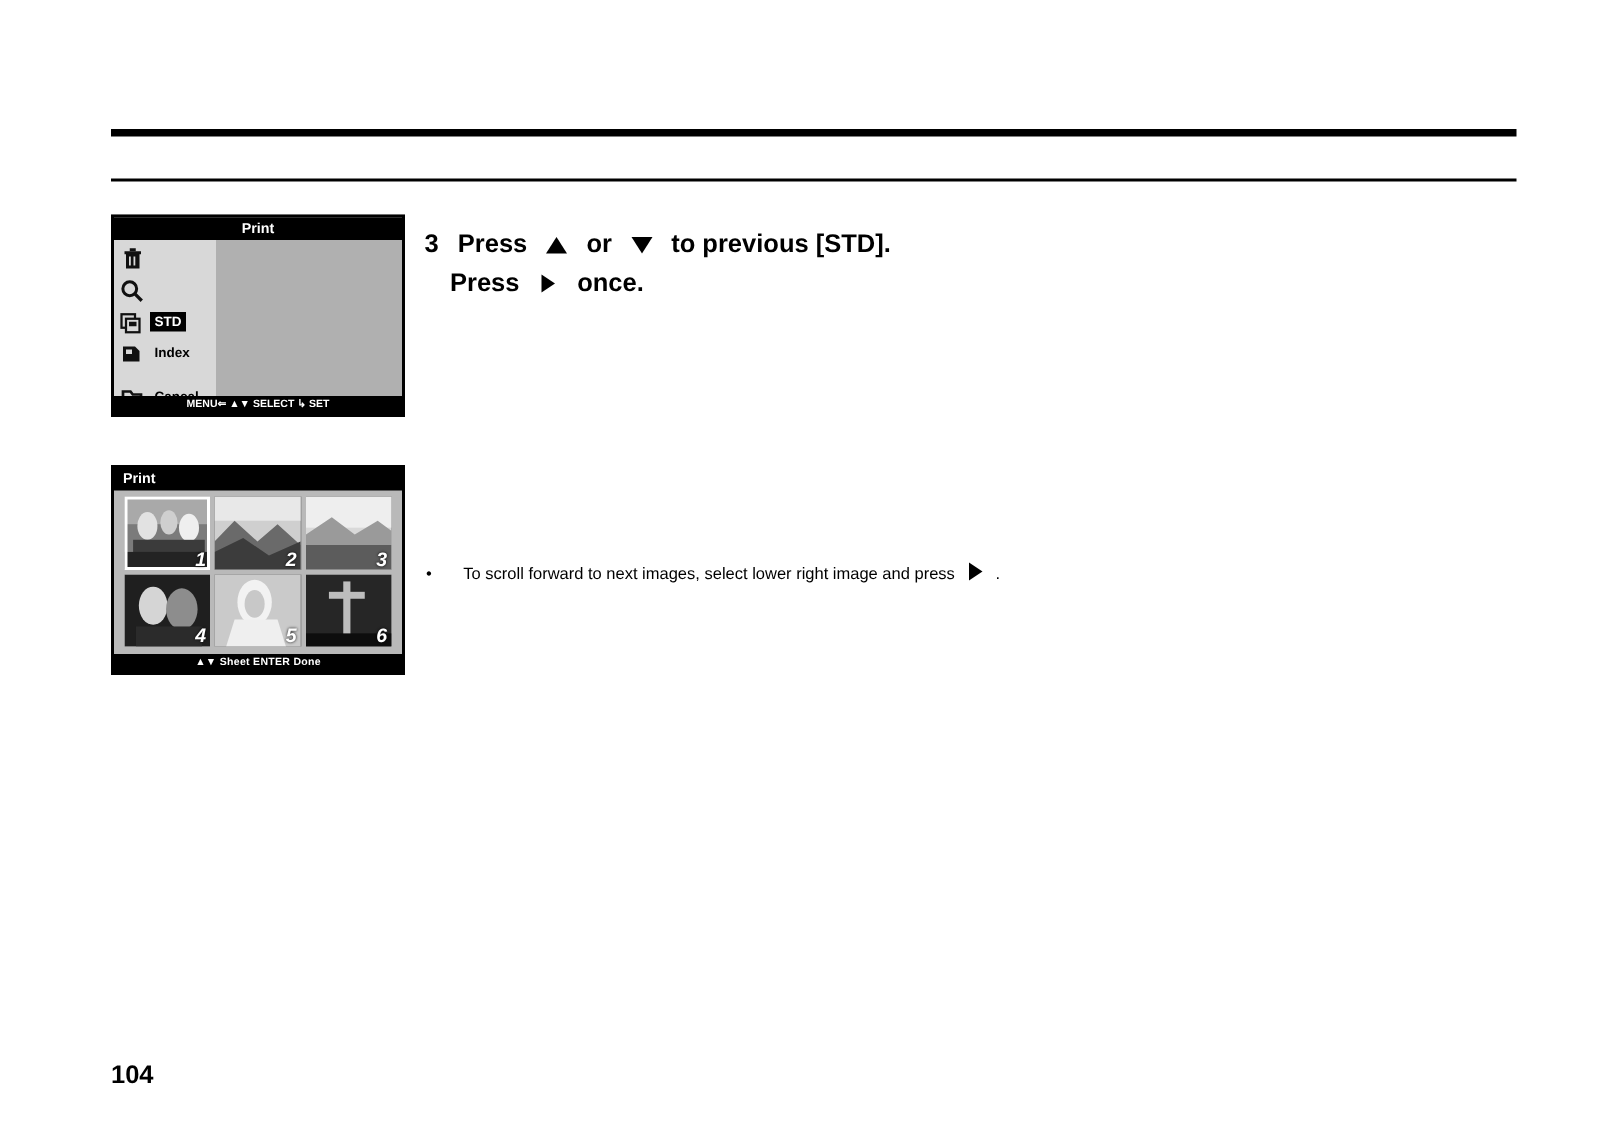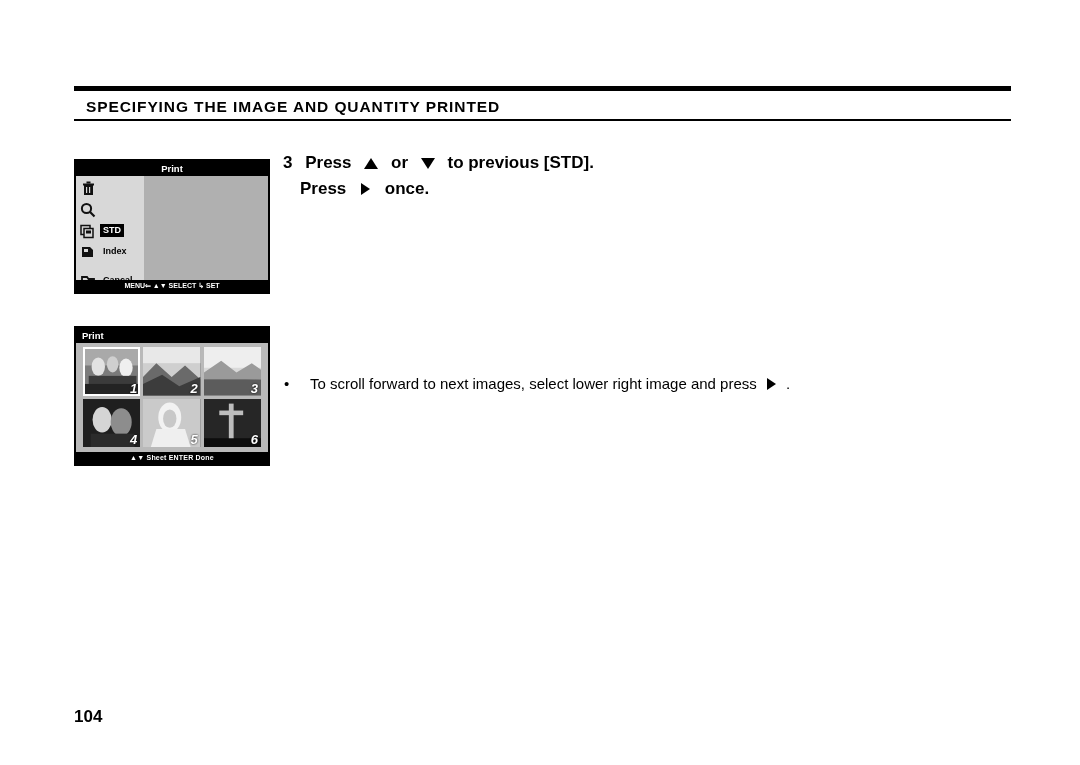--- a/index.html
+++ b/index.html
@@ -49,21 +49,20 @@
     height: 2px;
     background: #000;
   }
 
   
   .lcd {
     position: absolute;
     border: 2px solid #000;
     background: #b9b9b9;
     box-sizing: border-box;
-    margin-top: 16px;
   }
   .lcd-title-bar {
     position: absolute;
     left: 0; top: 0;
     width: 100%;
     height: 15px;
     background: #000;
     color: #fff;
     font-size: 9.5px;
     font-weight: bold;
@@ -210,21 +209,21 @@
     white-space: nowrap;
   }
   #step4 {
     left: 283px;
     top: 311px;
     font-size: 17px;
     white-space: nowrap;
   }
   .bullet {
     position: absolute;
-    font-size: 15px;
+    font-size: 11px;
     white-space: nowrap;
   }
   #bullet1 { left: 284px; top: 375px; }
   #bullet2 { left: 284px; top: 407px; }
   .bullet .dot {
     display: inline-block;
     width: 22px;
   }
 
   
@@ -248,21 +247,20 @@
     font-size: 17px;
     font-weight: bold;
   }
 </style>
 </head>
 <body>
 
 <div class="page">
 
   <div class="top-rule"></div>
-  <div class="section-title">SPECIFYING THE IMAGE AND QUANTITY PRINTED</div>
   <div class="title-rule"></div>
 
   <div class="lcd" id="lcd-menu">
     <div class="lcd-title-bar">Print</div>
     <div class="menu-col">
 
       <div class="menu-item" style="top:2px;">
         <span class="mi-icon">
           <svg width="15" height="16" viewBox="0 0 15 16">
             <rect x="3" y="4" width="9" height="10" fill="#111"></rect>

